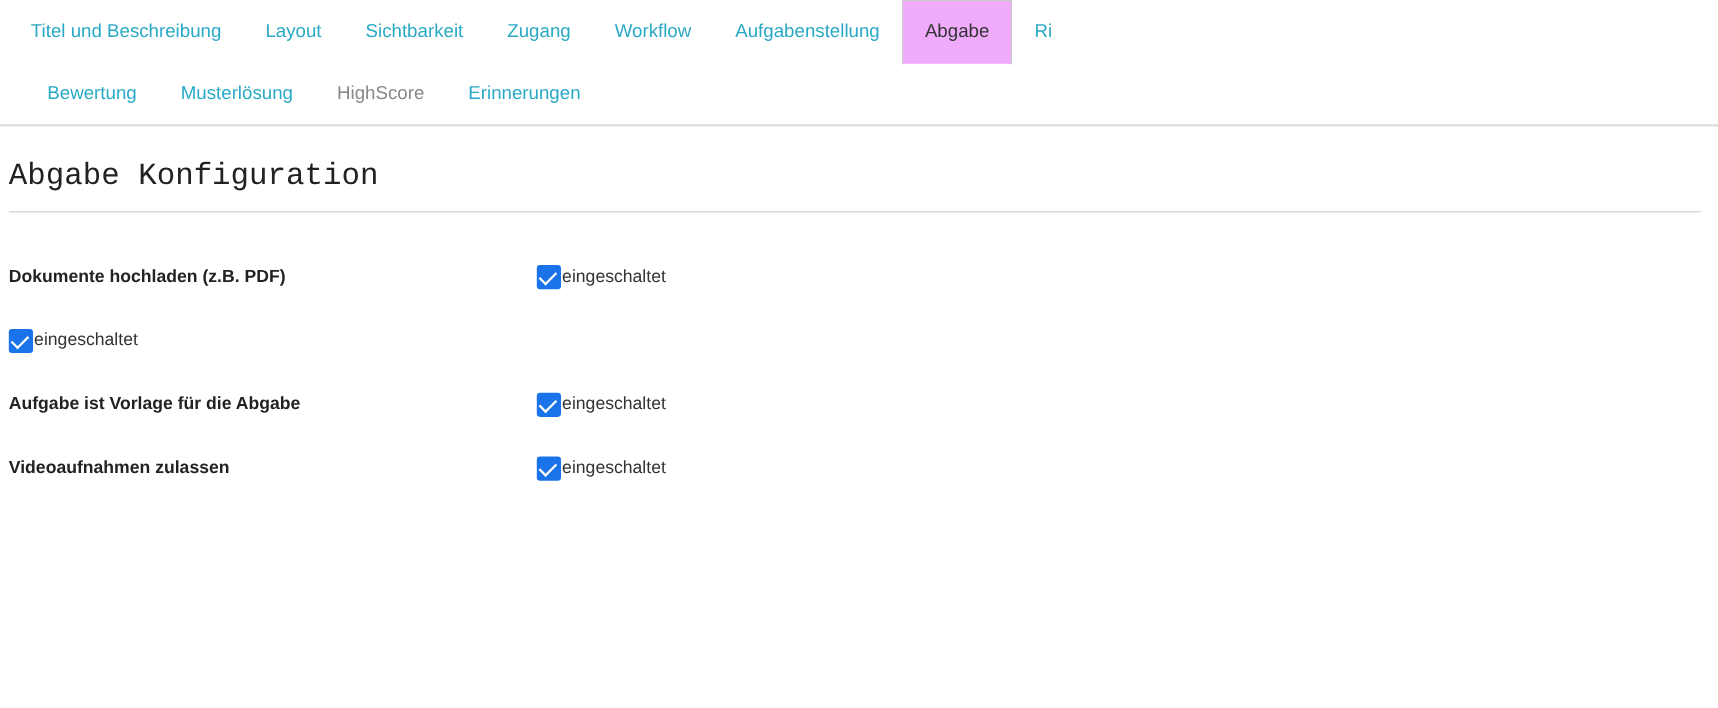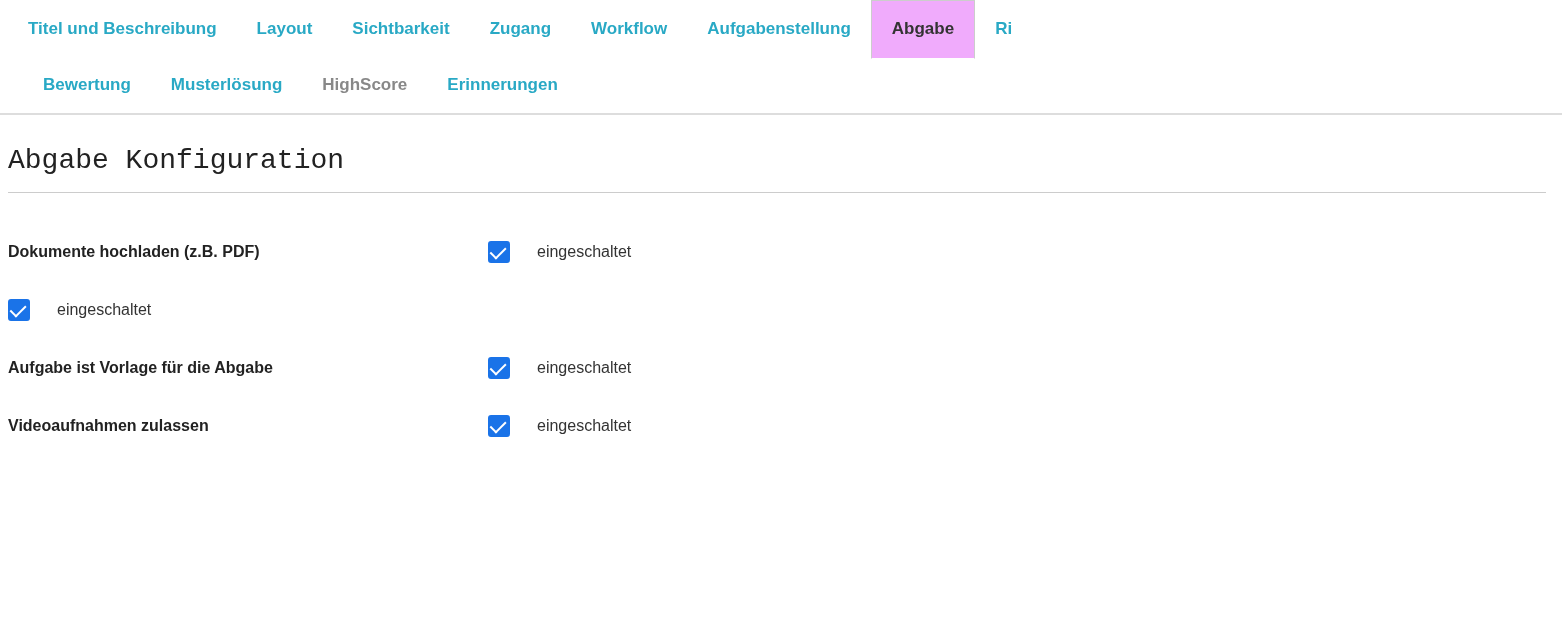--- a/index.html
+++ b/index.html
@@ -24,21 +24,21 @@
       align-items: stretch;
       border-bottom: 2px solid #ddd;
       padding: 0 23px;
     }
 
     .nav-tab {
       display: inline-flex;
       align-items: center;
       padding: 18px 20px;
       font-size: 17px;
-      font-weight: 700;
+      font-weight: 400;
       cursor: pointer;
       text-decoration: none;
       color: #29a9c5;
       white-space: nowrap;
       border: none;
       background: transparent;
     }
 
     .nav-tab.active {
       color: #333;
@@ -86,21 +86,21 @@
       text-align: left;
       font-weight: 700;
       font-size: 16px;
       color: #222;
       padding-right: 30px;
     }
 
     .config-value {
       display: flex;
       align-items: center;
-      gap: 27px;
+      gap: 1px;
       font-size: 16px;
       color: #333;
     }
 
     .checkbox-checked {
       width: 22px;
       height: 22px;
       background: #1a73e8;
       border: 2px solid #1a73e8;
       border-radius: 3px;

